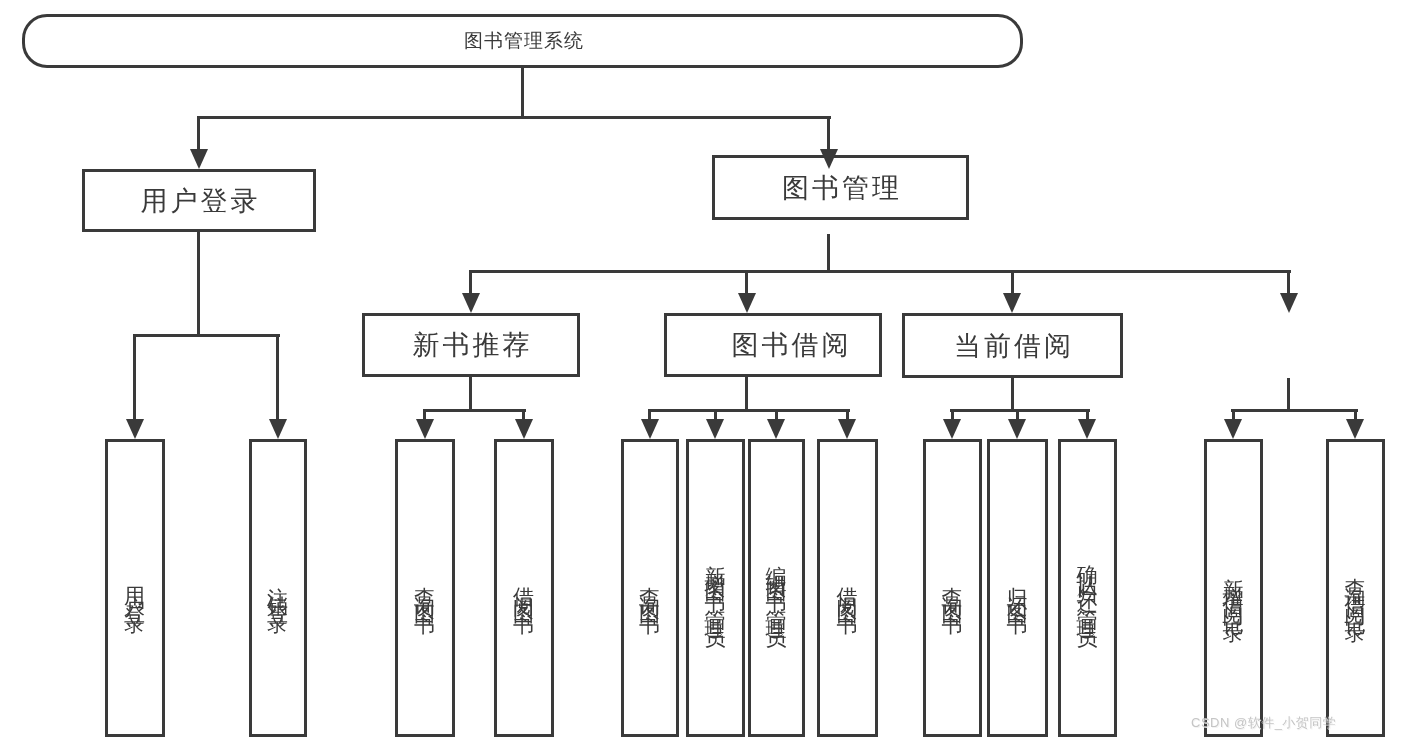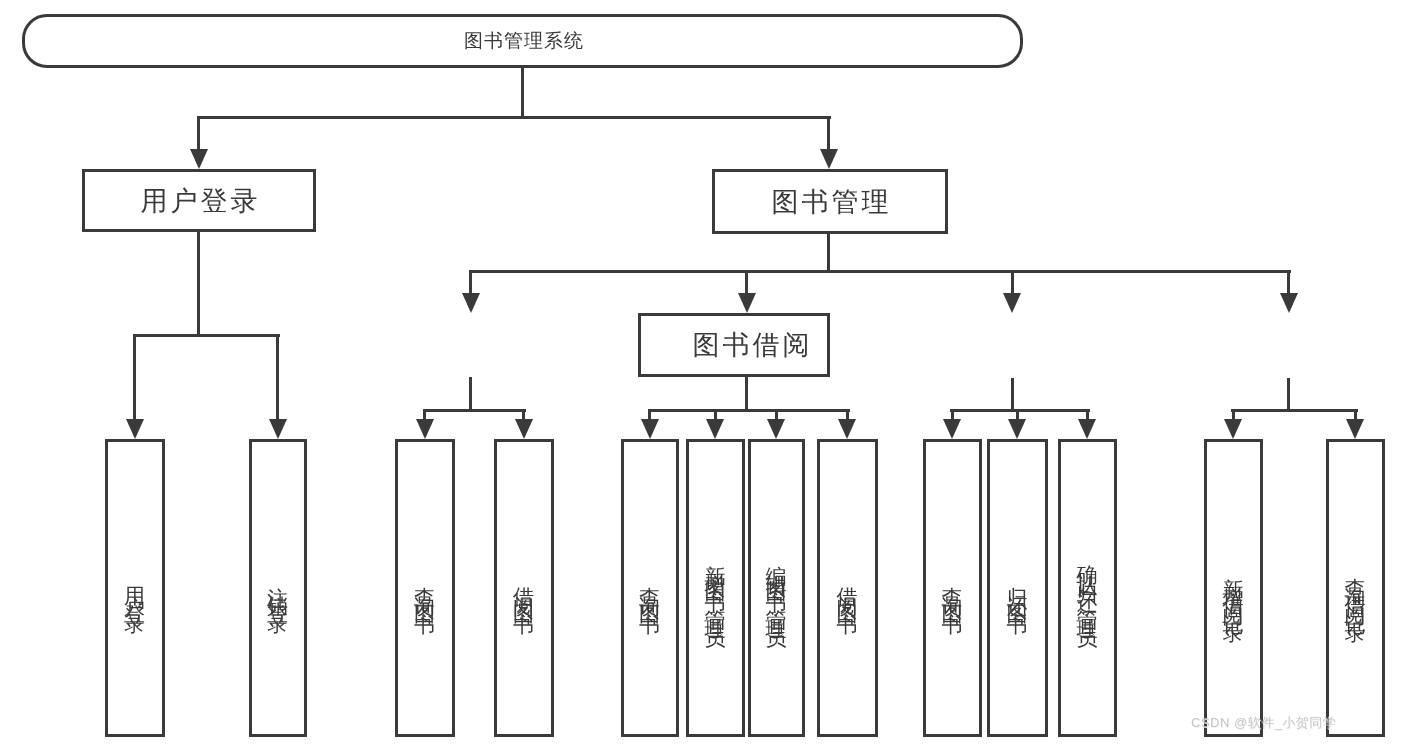--- a/index.html
+++ b/index.html
@@ -38,26 +38,32 @@
 
 <div class="canvas">
 
   <div class="node hbox root" style="left:22px;top:14px;width:1001px;height:54px;border-radius:25px;">
     <span class="lbl">图书管理系统</span>
   </div>
 
   <div class="node hbox" style="left:82px;top:169px;width:234px;height:63px;">
     <span class="lbl">用户登录</span>
   </div>
-  <div class="node hbox" style="left:712px;top:169px;width:236px;height:65px;">
+  <div class="node hbox" style="left:712px;top:155px;width:257px;height:65px;">
     <span class="lbl">图书管理</span>
   </div>
 
-  <div class="node hbox" style="left:638px;top:313px;width:192px;height:64px;padding-left:34px;">
+  <div class="node hbox" style="left:362px;top:313px;width:218px;height:64px;">
+    <span class="lbl">新书推荐</span>
+  </div>
+  <div class="node hbox" style="left:664px;top:313px;width:218px;height:64px;padding-left:34px;">
     <span class="lbl">图书借阅</span>
+  </div>
+  <div class="node hbox" style="left:902px;top:313px;width:221px;height:65px;">
+    <span class="lbl">当前借阅</span>
   </div>
 
   <div class="node vbox" style="left:105px;top:439px;width:60px;height:298px;">
     <span class="lbl">用户登录</span>
   </div>
   <div class="node vbox" style="left:249px;top:439px;width:58px;height:298px;">
     <span class="lbl">注销登录</span>
   </div>
 
   <div class="node vbox" style="left:395px;top:439px;width:60px;height:298px;">

